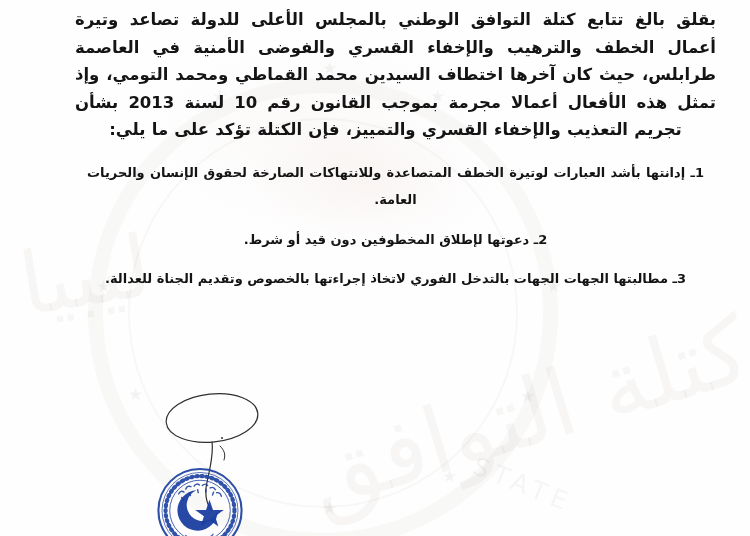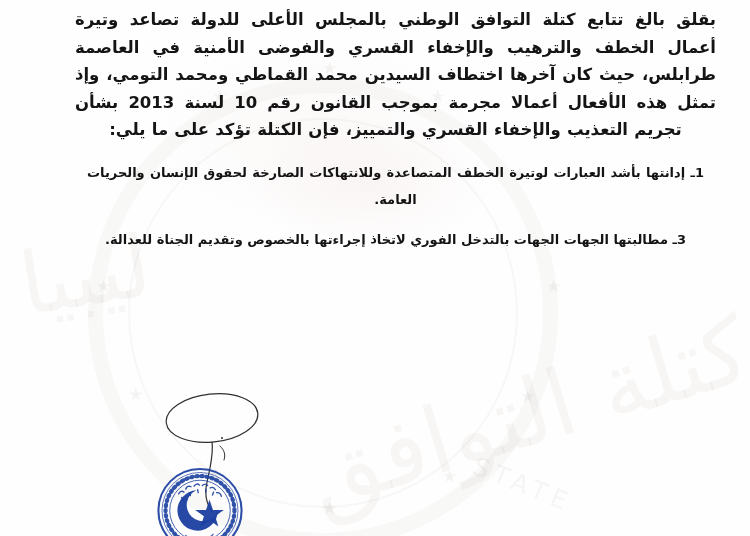--- a/index.html
+++ b/index.html
@@ -178,20 +178,21 @@
 
     <div class="wm-text big">كتلة التوافق</div>
     <div class="wm-text side">ليبيا</div>
     <div class="wm-text latin">STATE</div>
   </div>
 
   <div class="content">
     <p class="para">بقلق بالغ تتابع كتلة التوافق الوطني بالمجلس الأعلى للدولة تصاعد وتيرة أعمال الخطف والترهيب والإخفاء القسري والفوضى الأمنية في العاصمة طرابلس، حيث كان آخرها اختطاف السيدين محمد القماطي ومحمد التومي، وإذ تمثل هذه الأفعال أعمالا مجرمة بموجب القانون رقم 10 لسنة 2013 بشأن تجريم التعذيب والإخفاء القسري والتمييز، فإن الكتلة تؤكد على ما يلي:</p>
     <div class="gap-sm"></div>
     <p class="item">1ـ إدانتها بأشد العبارات لوتيرة الخطف المتصاعدة وللانتهاكات الصارخة لحقوق الإنسان والحريات العامة.</p>
+    <p class="item">2ـ دعوتها لإطلاق المخطوفين دون قيد أو شرط.</p>
     <p class="item">3ـ مطالبتها الجهات الجهات بالتدخل الفوري لاتخاذ إجراءتها بالخصوص وتقديم الجناة للعدالة.</p>
   </div>
 
   <div class="closing">
     
     
   </div>
 
   <svg class="signature" viewBox="0 0 130 130">
     <ellipse cx="62" cy="30" rx="46" ry="24" fill="none" stroke="#2f2f2f" stroke-width="1.2" transform="rotate(-6 62 30)"></ellipse>

